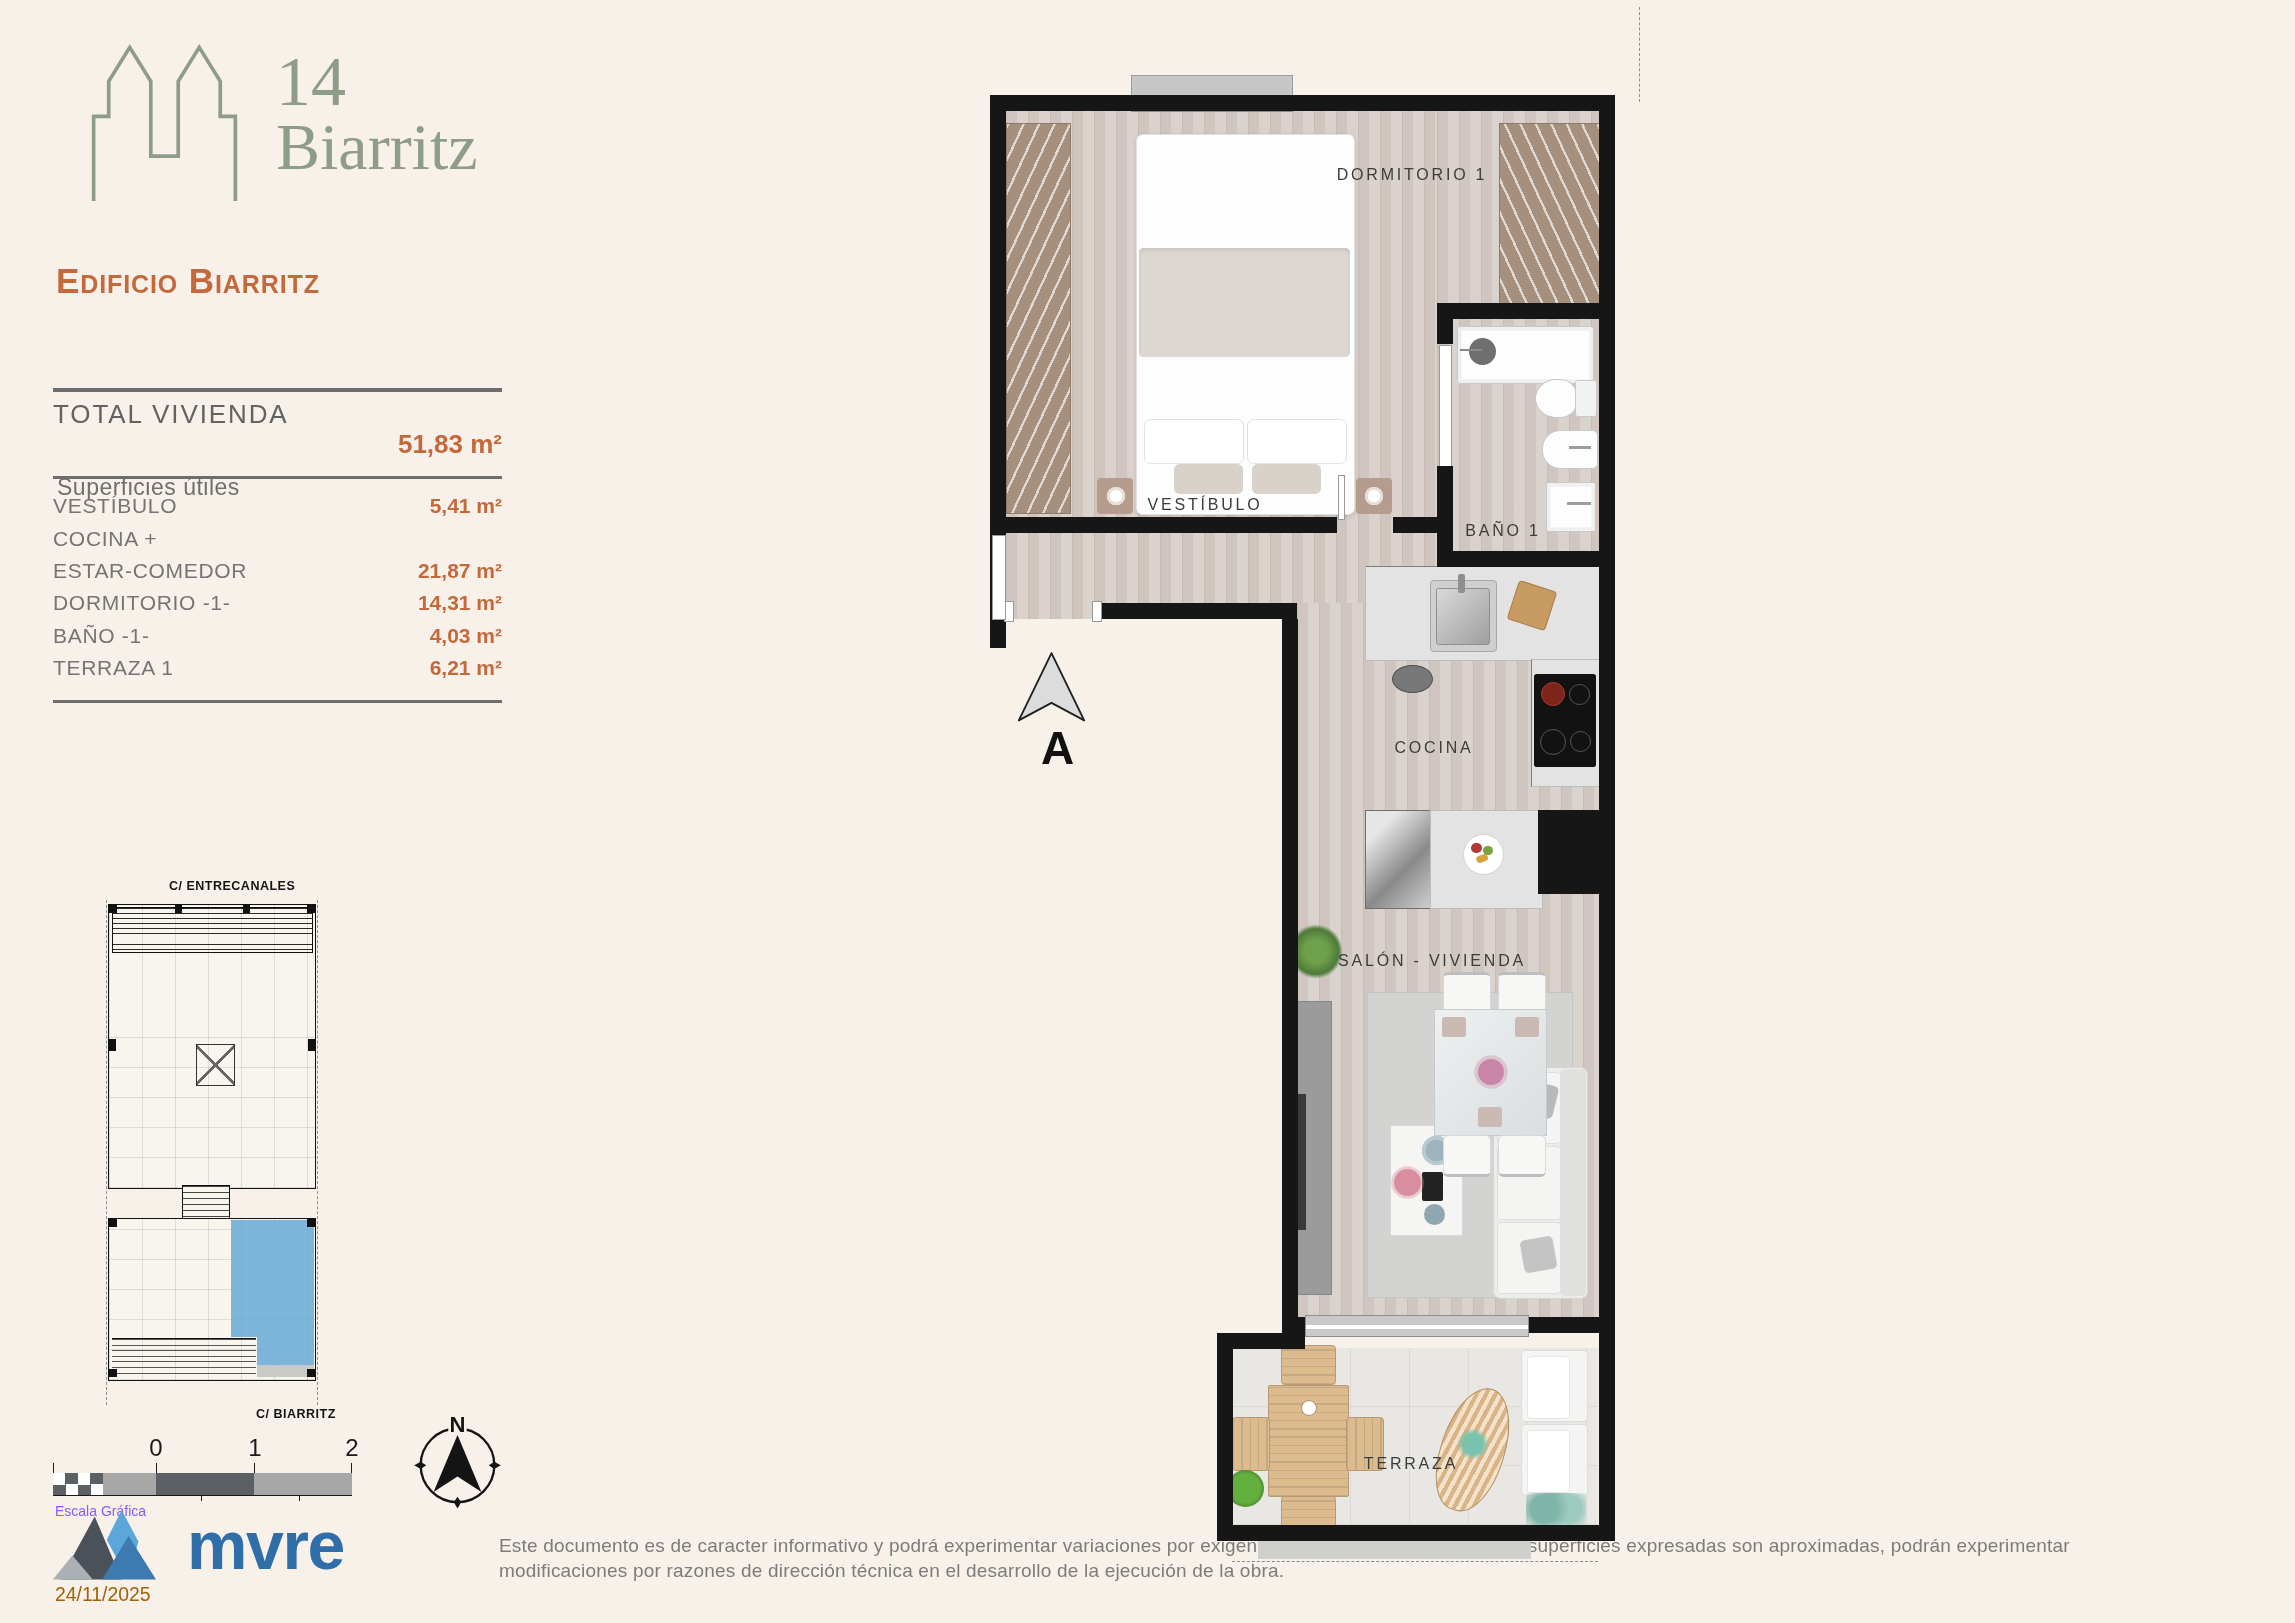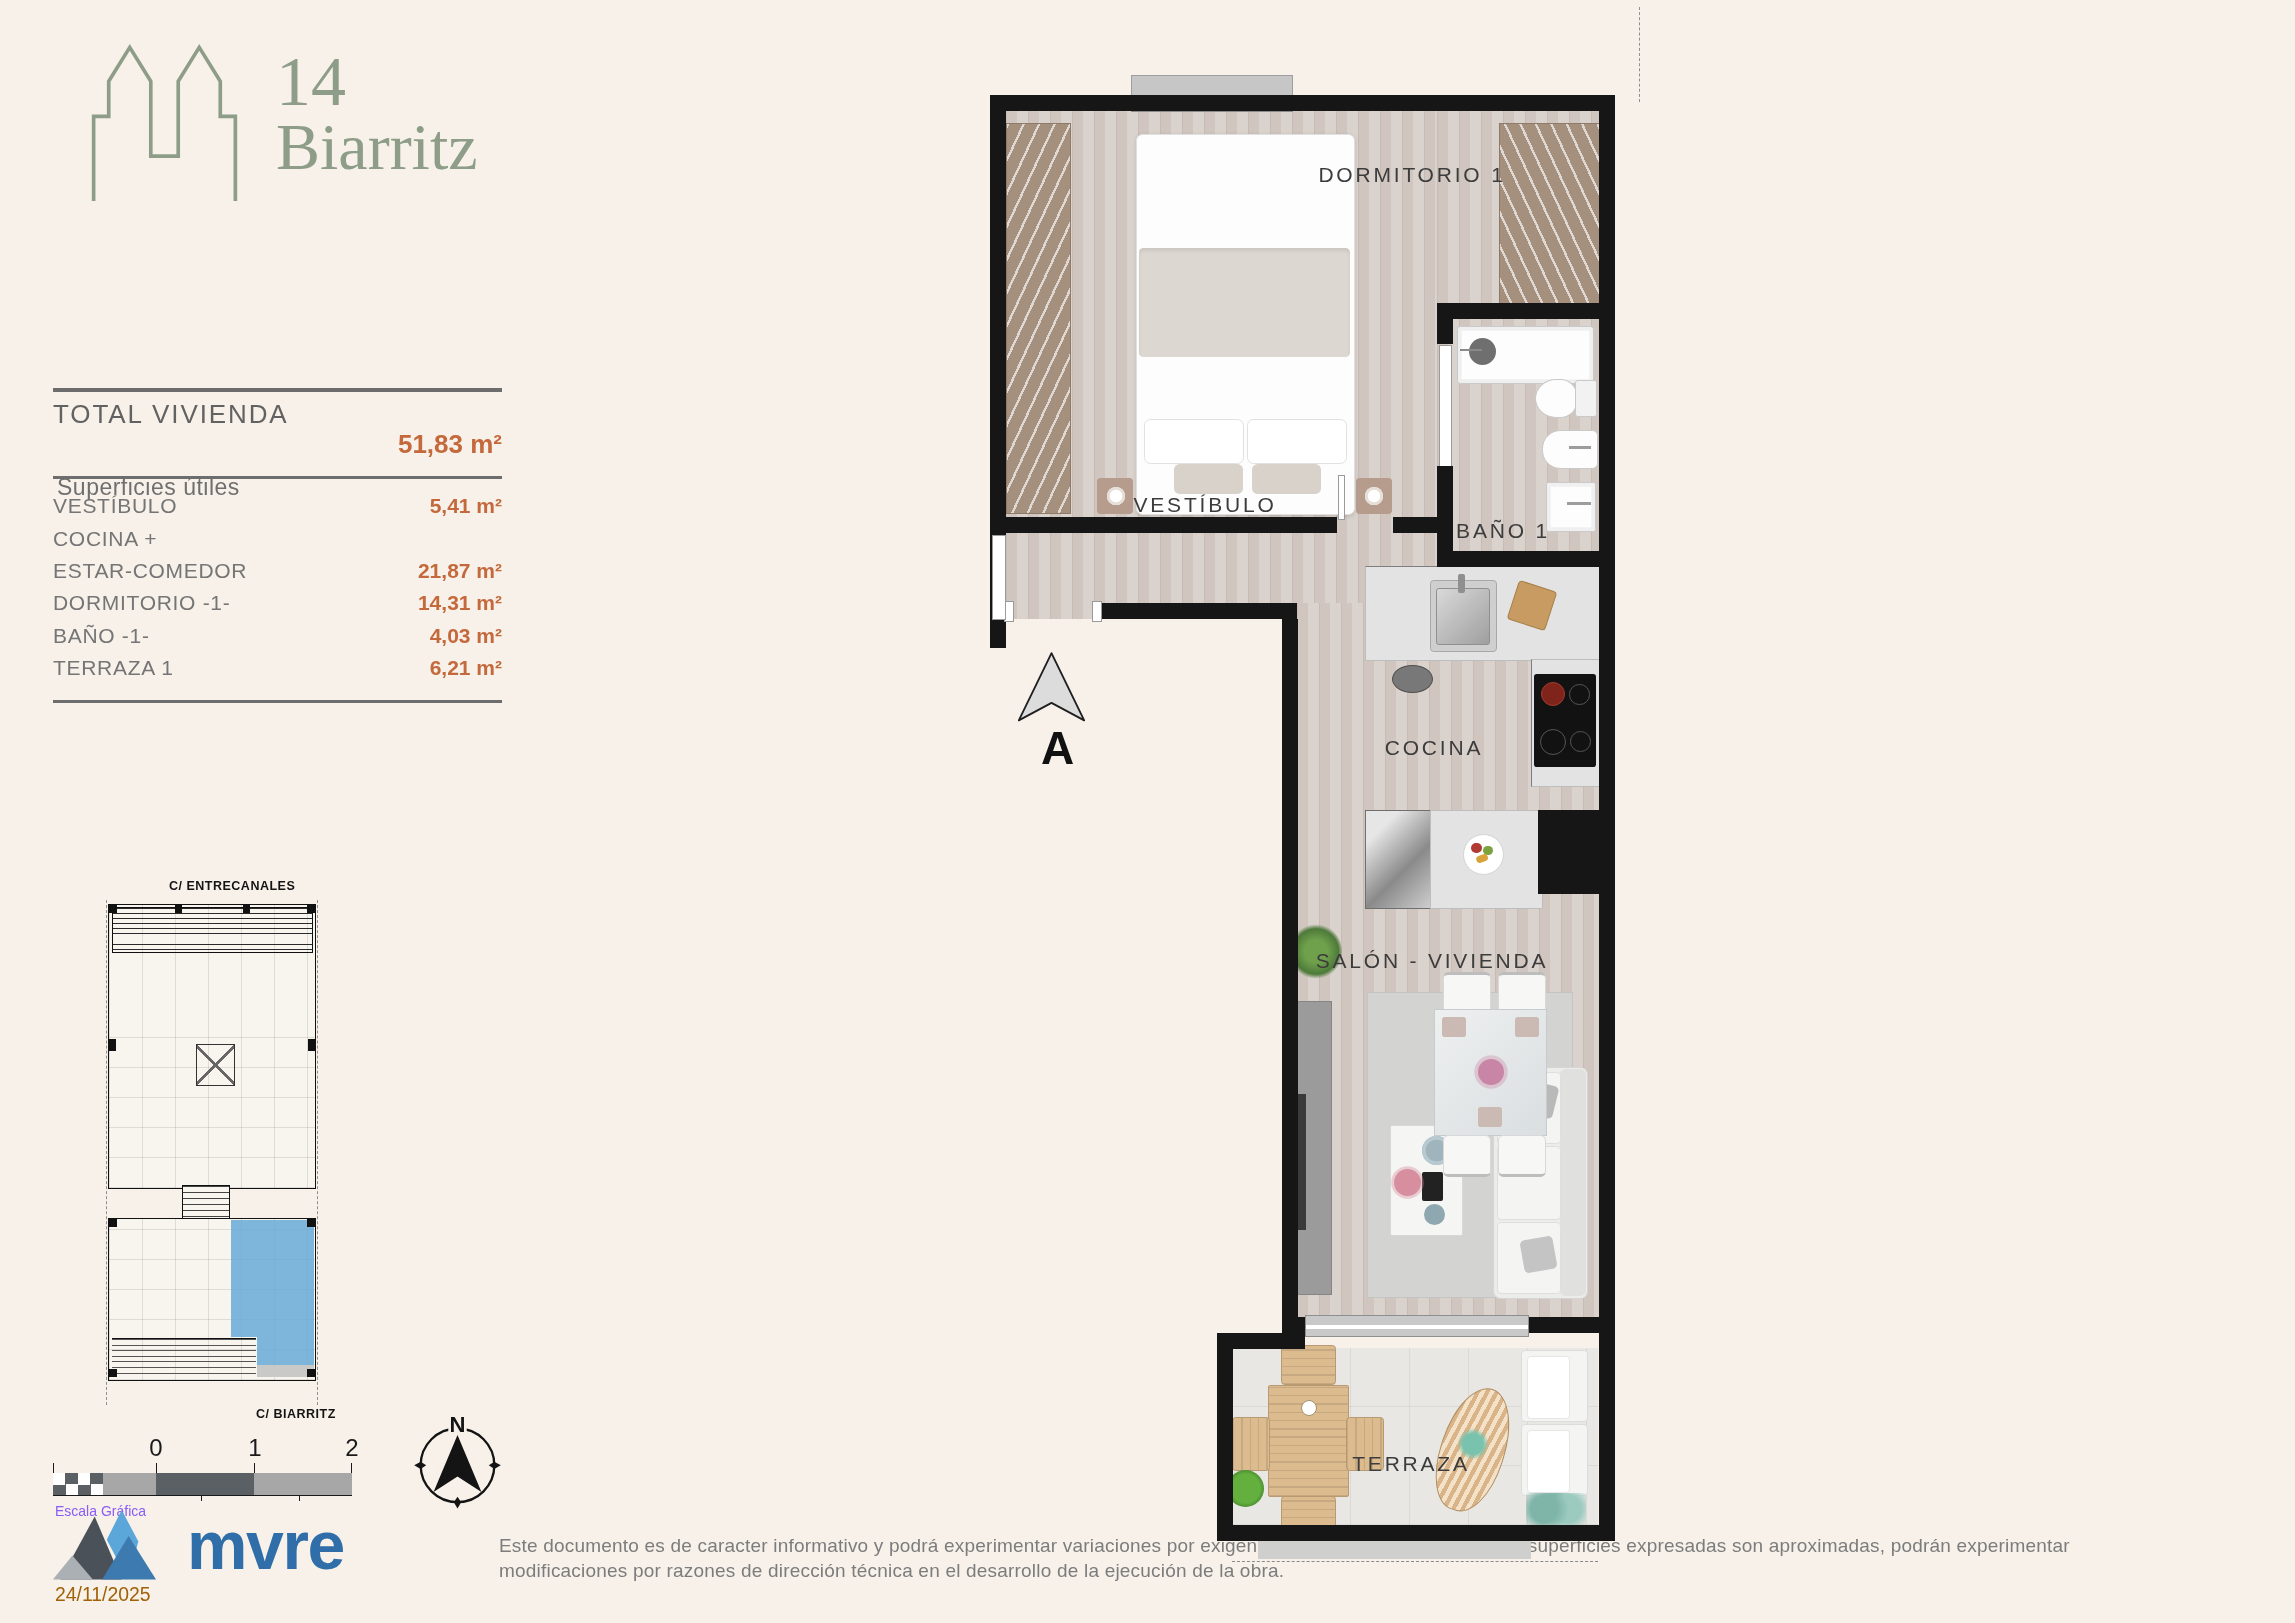--- a/index.html
+++ b/index.html
@@ -36,21 +36,21 @@
       repeating-linear-gradient(0deg, rgba(0,0,0,0.06) 0 0.9px, rgba(0,0,0,0) 0.9px 59px),
       repeating-linear-gradient(90deg, rgba(0,0,0,0.06) 0 0.9px, rgba(0,0,0,0) 0.9px 59px);
   }
   .wardrobe{
     position:absolute;background-color:#a5907e;
     background-image:repeating-linear-gradient(115deg, rgba(255,255,255,0.65) 0 2.3px, rgba(0,0,0,0) 2.3px 14px);
     border:0.9px solid #8d7a69;
   }
   .room-label{
     position:absolute;transform:translate(-50%,-50%);
-    color:#3c3c3c;font-size:21px;letter-spacing:2.8px;white-space:nowrap;font-weight:400;
+    color:#3c3c3c;font-size:16px;letter-spacing:2.8px;white-space:nowrap;font-weight:400;
   }
   .counter{position:absolute;background:#e3e3e3;border:0.9px solid #bdbdbd;}
   .white-fx{position:absolute;background:#fdfdfd;border:0.9px solid #c9c9c9;}
   .chair{position:absolute;background:#f7f7f5;border:0.9px solid #d8d8d8;border-radius:5.6px;}
   .wchair{
     position:absolute;background-color:#dcbc8e;border:0.9px solid #b79a72;border-radius:3.7px;
     background-image:repeating-linear-gradient(0deg, rgba(0,0,0,0.10) 0 1.4px, rgba(0,0,0,0) 1.4px 8.3px);
   }
   
   .faintgrid{
@@ -77,20 +77,21 @@
 
 <div class="abs" style="left:65px;top:41px;width:444px;height:160px;">
   <svg width="199" height="160" viewBox="0 0 340 350" style="position:absolute;left:0;top:0;">
     <path d="M15 350 V165 H48 V88 L94 14 L140 88 V252 H200 V88 L246 14 L292 88 V165 H325 V350" fill="none" stroke="#8e9d88" stroke-width="8" stroke-linejoin="miter"></path>
   </svg>
   <div class="abs brand-num" style="left:211px;top:5.6px;">14</div>
   <div class="abs brand-name" style="left:211px;top:73px;">Biarritz</div>
 </div>
 
 <div class="abs" style="left:56px;top:261px;width:447px;">
+  <div class="title-line" style="text-align:left;">Edificio Biarritz</div>
 </div>
 
 <div class="abs rule" style="left:53px;top:388px;width:449px;height:3.7px;"></div>
 <div class="abs tot-label" style="left:53px;top:399px;">TOTAL VIVIENDA</div>
 <div class="abs sub-label" style="left:57px;top:434px;margin-top:40px;">Superficies útiles</div>
 <div class="abs tot-value" style="left:53px;top:429px;width:449px;">51,83 m²</div>
 <div class="abs rule" style="left:53px;top:476px;width:449px;height:2.8px;"></div>
 
 <div class="srow" style="top:494px;">
   <span class="row-label">VESTÍBULO</span>

